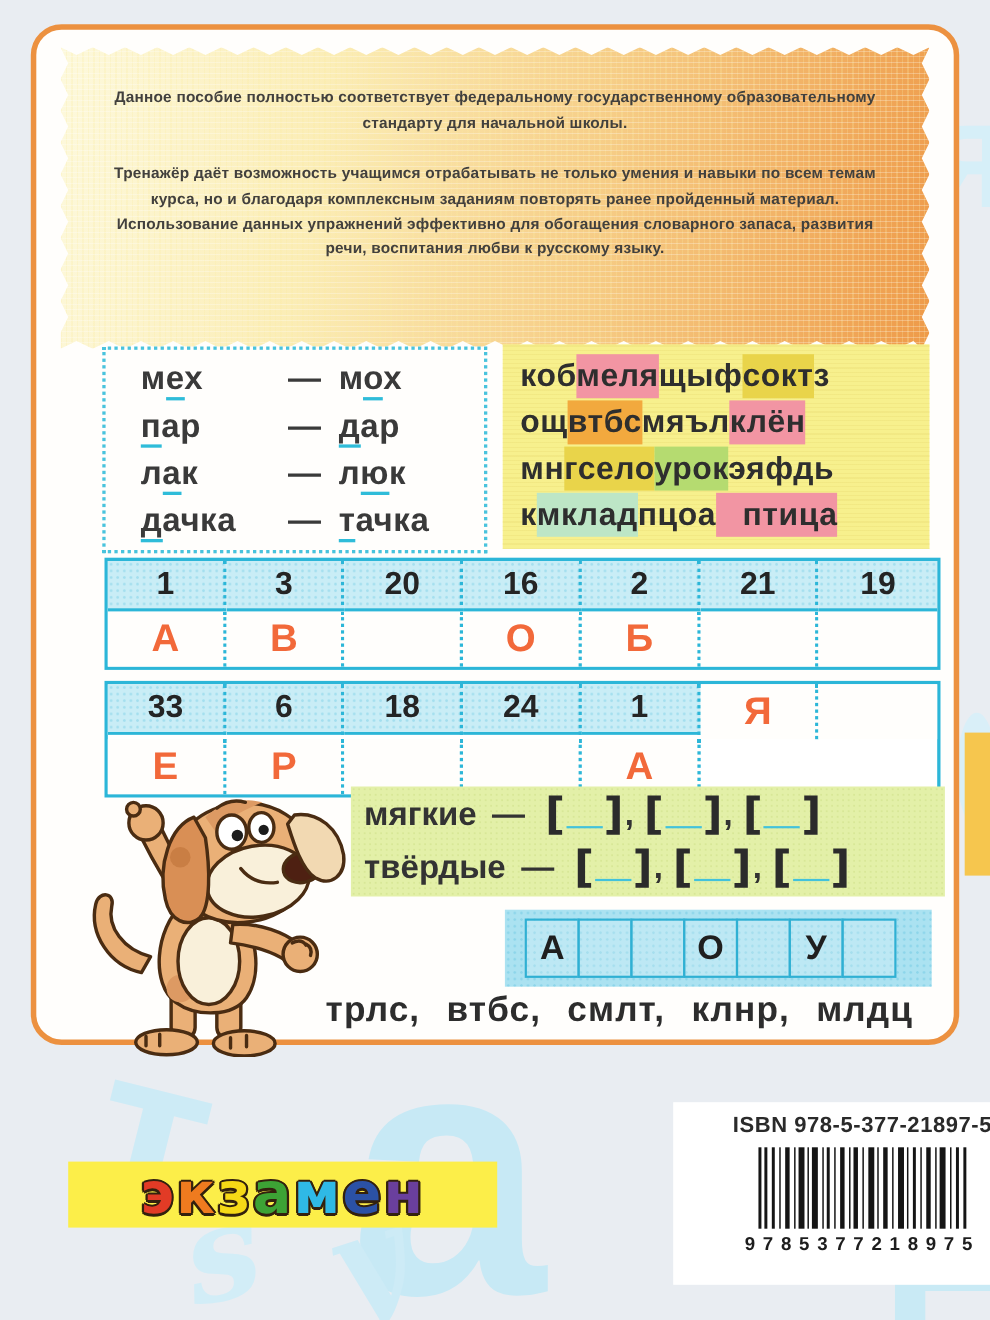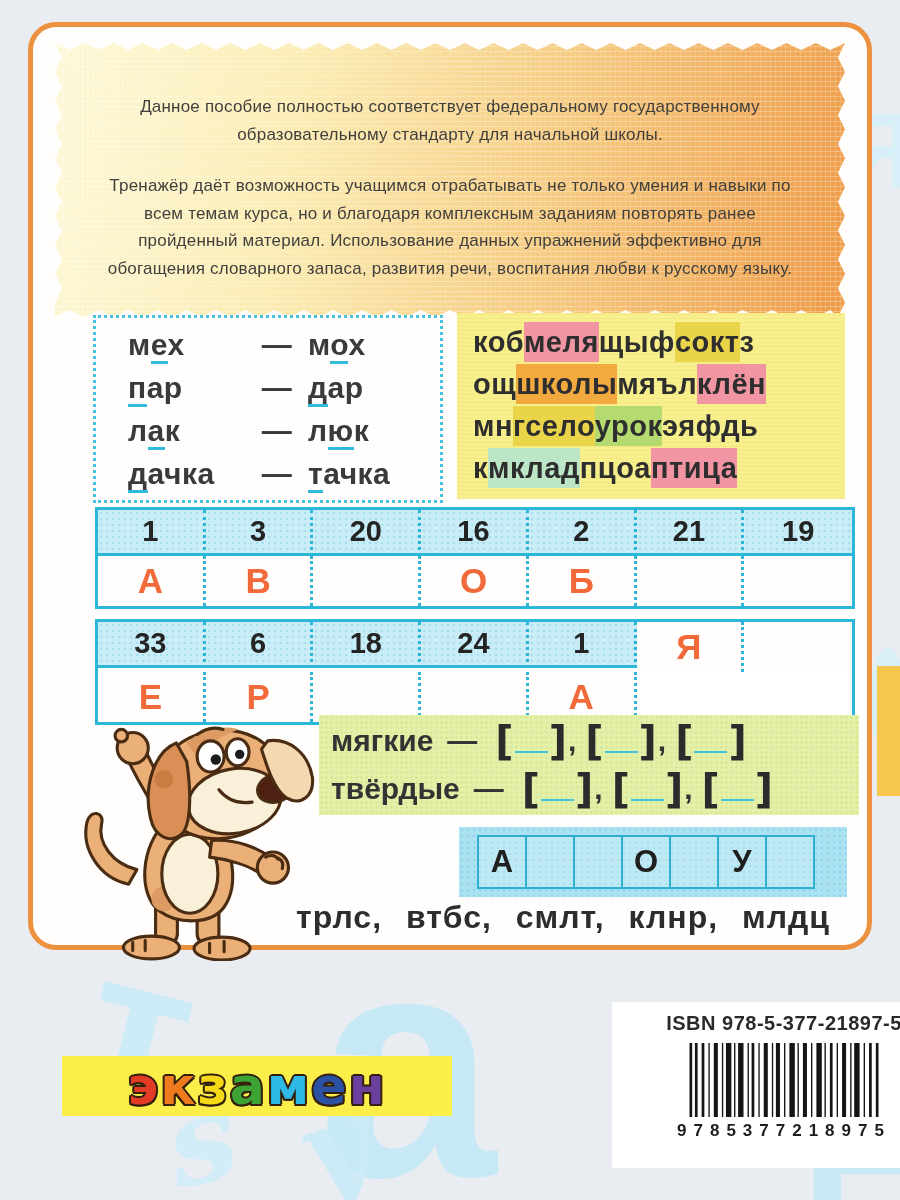--- a/index.html
+++ b/index.html
@@ -19,21 +19,21 @@
   .card{position:absolute;left:28px;top:22px;width:844px;height:928px;box-sizing:border-box;
         background:#fffefc;border:5px solid #ec9140;border-radius:28px;z-index:1;}
 
   
   .stamp{position:absolute;left:22px;top:16px;width:790px;height:274px;box-sizing:border-box;
          padding:34px 46px 0 46px;text-align:center;
          background:
            repeating-linear-gradient(0deg,rgba(255,255,255,.28) 0 1px,transparent 1px 5px),
            repeating-linear-gradient(90deg,rgba(250,235,160,.25) 0 1px,transparent 1px 5px),
            linear-gradient(100deg,#fdf9dd 0%,#fbedb6 30%,#f6cc85 62%,#ee9a49 100%);}
-  .stamp p{margin:16px 0 24px 0;font-size:17px;font-weight:400;color:#42403d;line-height:1.62;letter-spacing:.2px;}
+  .stamp p{margin:0 0 24px 0;font-size:14px;font-weight:700;color:#42403d;line-height:1.62;letter-spacing:.2px;}
 
   
   .pairs-box{position:absolute;left:60px;top:288px;width:350px;height:188px;box-sizing:border-box;
              border:3px dotted #49c3dd;background:#fffefc;padding:10px 0 0 32px;}
   .pair-row{display:grid;grid-template-columns:118px 62px 1fr;align-items:baseline;height:43px;
             font-size:30px;font-weight:600;color:#3a3a3a;letter-spacing:.5px;}
   .pair-row .dash{text-align:center;}
   .u{border-bottom:3px solid #2fbcd9;}
 
   
@@ -139,23 +139,23 @@
         </div>
         <div class="pair-row">
           <span class="word"><span class="u">д</span><span>ачка</span></span>
           <span class="dash">—</span>
           <span class="word"><span class="u">т</span><span>ачка</span></span>
         </div>
       </div>
 
     <div class="puzzle-box" id="puzzleLines">
         <div class="puzzle-line"><span>коб</span><span class="hl" style="background: rgb(242, 149, 163);">меля</span><span>щыф</span><span class="hl" style="background: rgb(233, 212, 74);">сокт</span><span>з</span></div>
-        <div class="puzzle-line"><span>ощ</span><span class="hl" style="background: rgb(242, 169, 62);">школы</span><span>мяъл</span><span class="hl" style="background: rgb(242, 149, 163);">клён</span></div>
+        <div class="puzzle-line"><span>ощ</span><span class="hl" style="background: rgb(242, 169, 62);">втбс</span><span>мяъл</span><span class="hl" style="background: rgb(242, 149, 163);">клён</span></div>
         <div class="puzzle-line"><span>мн</span><span class="hl" style="background: rgb(233, 212, 74);">гсело</span><span class="hl" style="background: rgb(181, 219, 112);">урок</span><span>эяфдь</span></div>
-        <div class="puzzle-line"><span>к</span><span class="hl" style="background: rgb(189, 230, 198);">мклад</span><span>пцоа</span><span class="hl" style="background: rgb(242, 149, 163);">птица</span></div>
+        <div class="puzzle-line"><span>к</span><span class="hl" style="background: rgb(189, 230, 198);">мклад</span><span>пцоа</span><span class="hl" style="background: rgb(242, 149, 163); padding-left: 24px;">птица</span></div>
       </div>
 
     <div class="code-table t1" id="table1">
         <div class="cell num">1</div>
         <div class="cell num">3</div>
         <div class="cell num">20</div>
         <div class="cell num">16</div>
         <div class="cell num">2</div>
         <div class="cell num">21</div>
         <div class="cell num">19</div>

